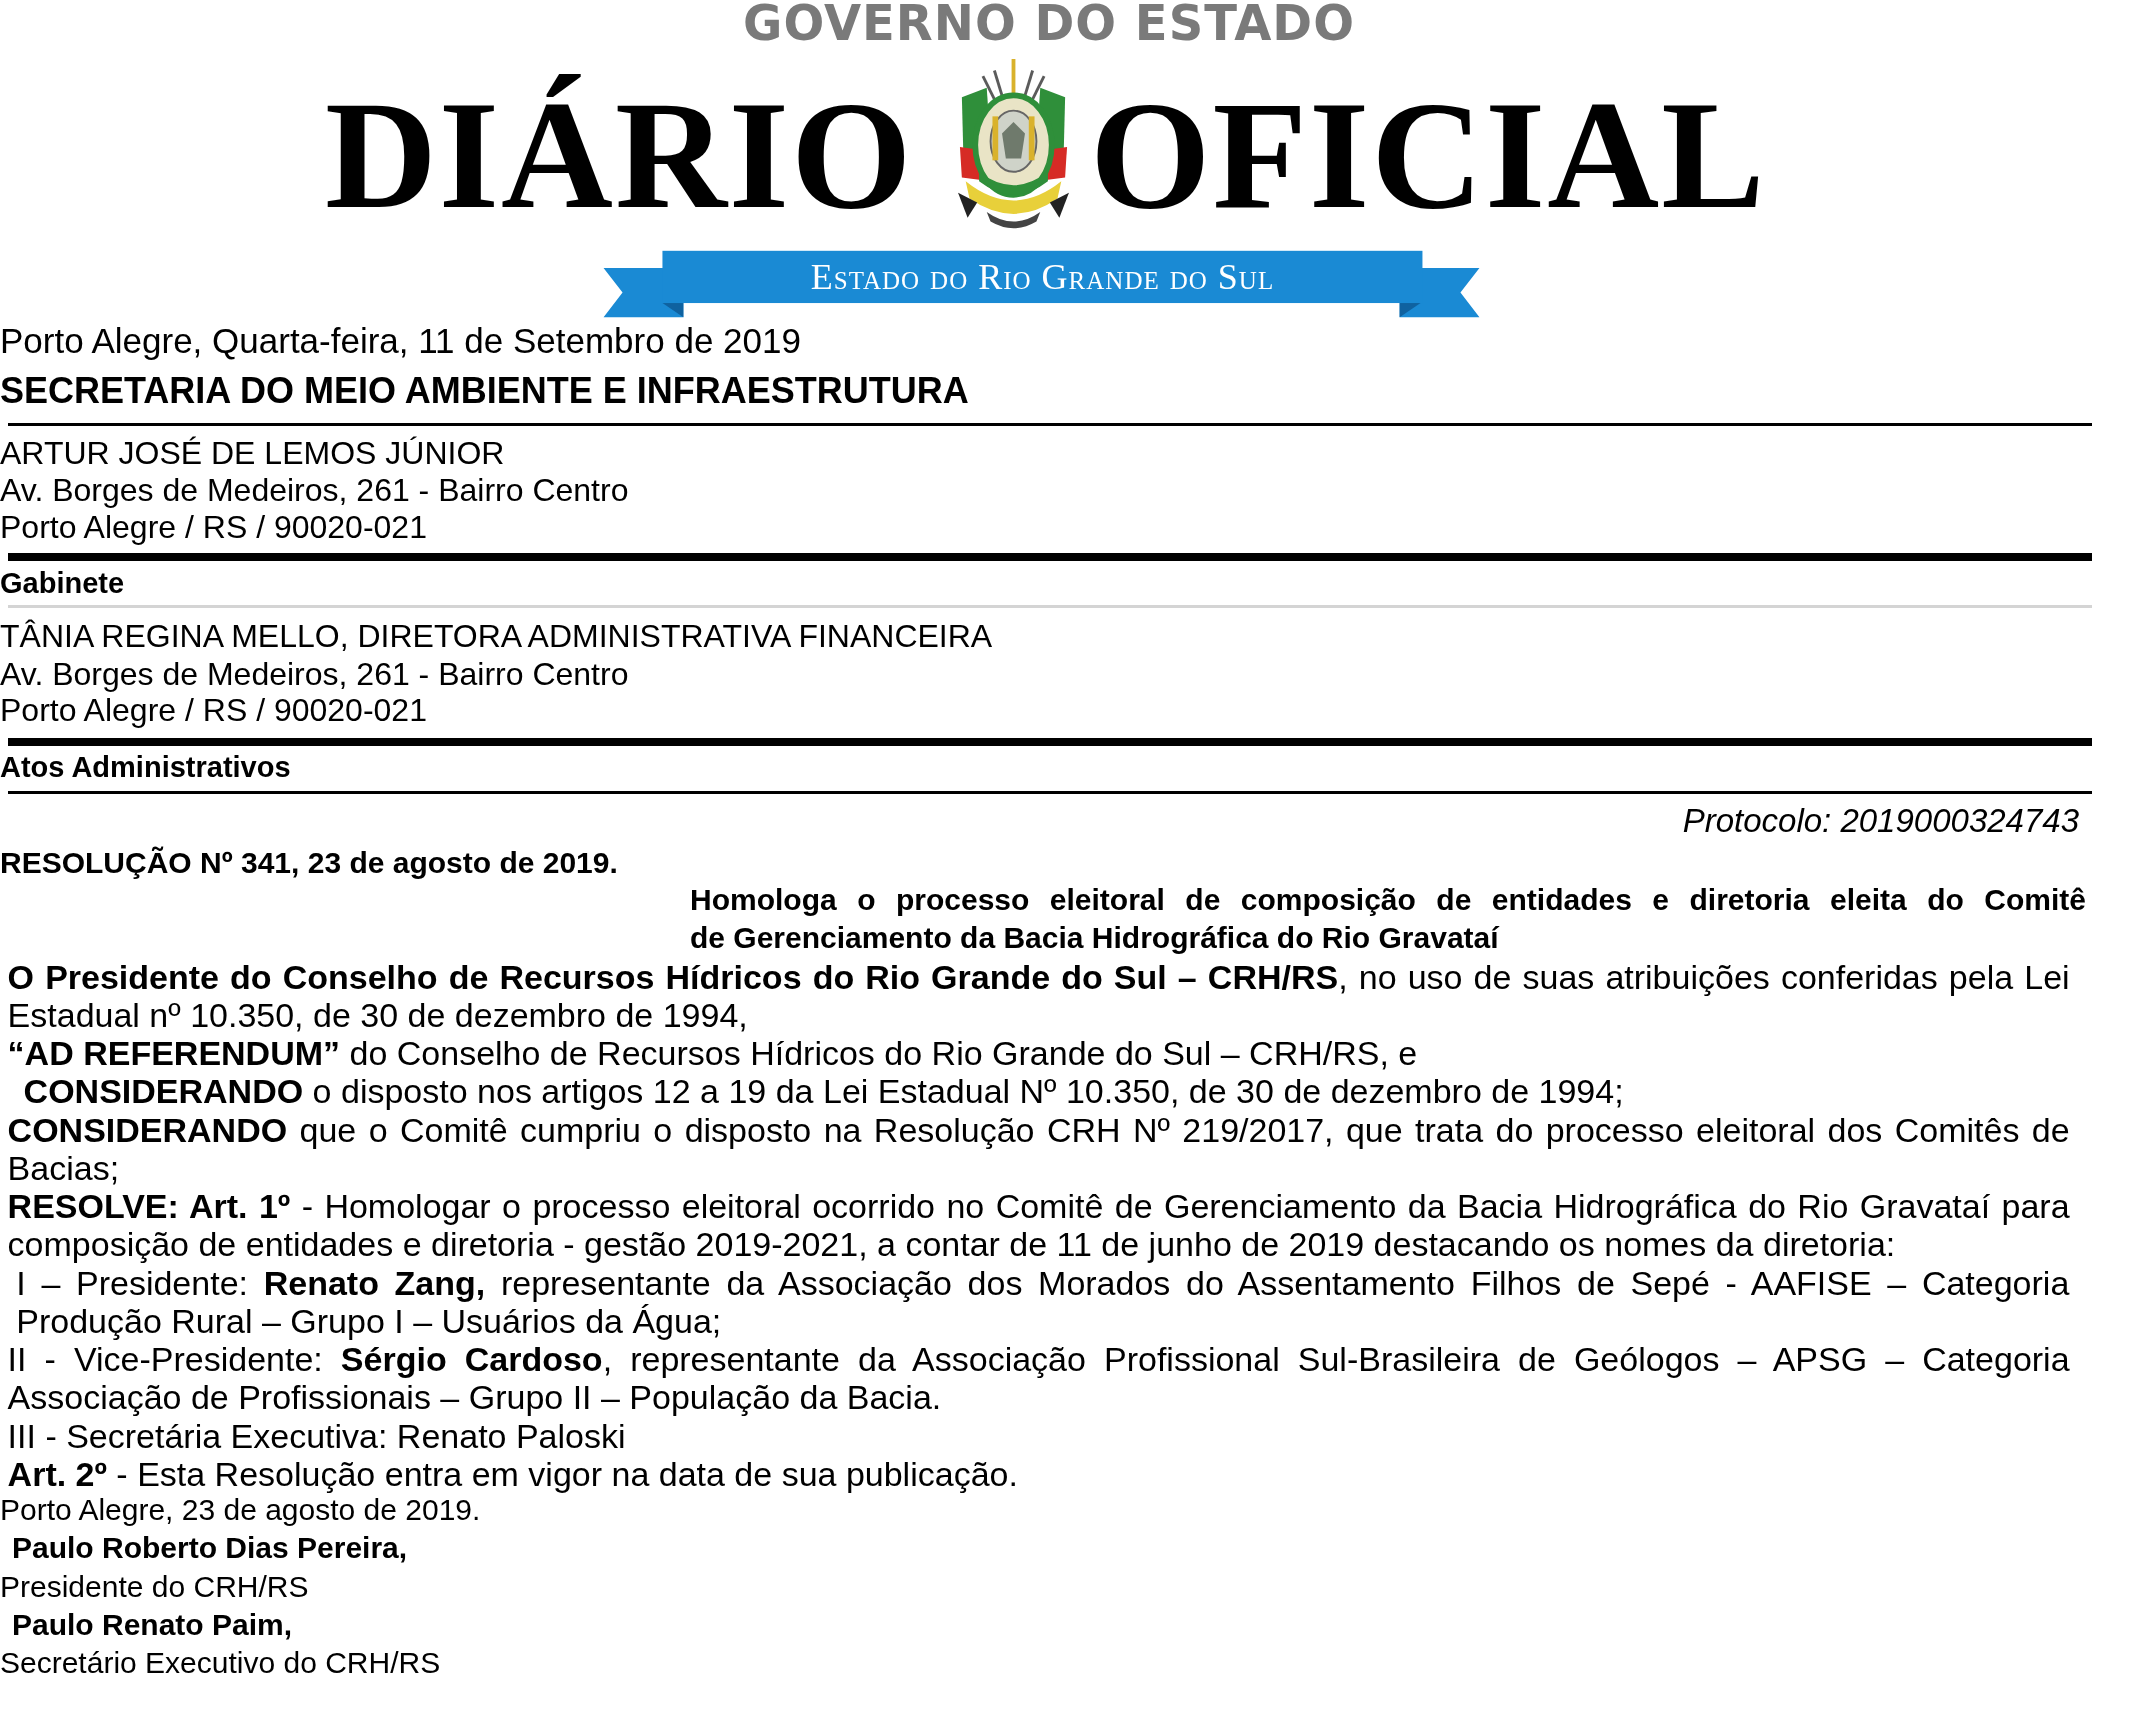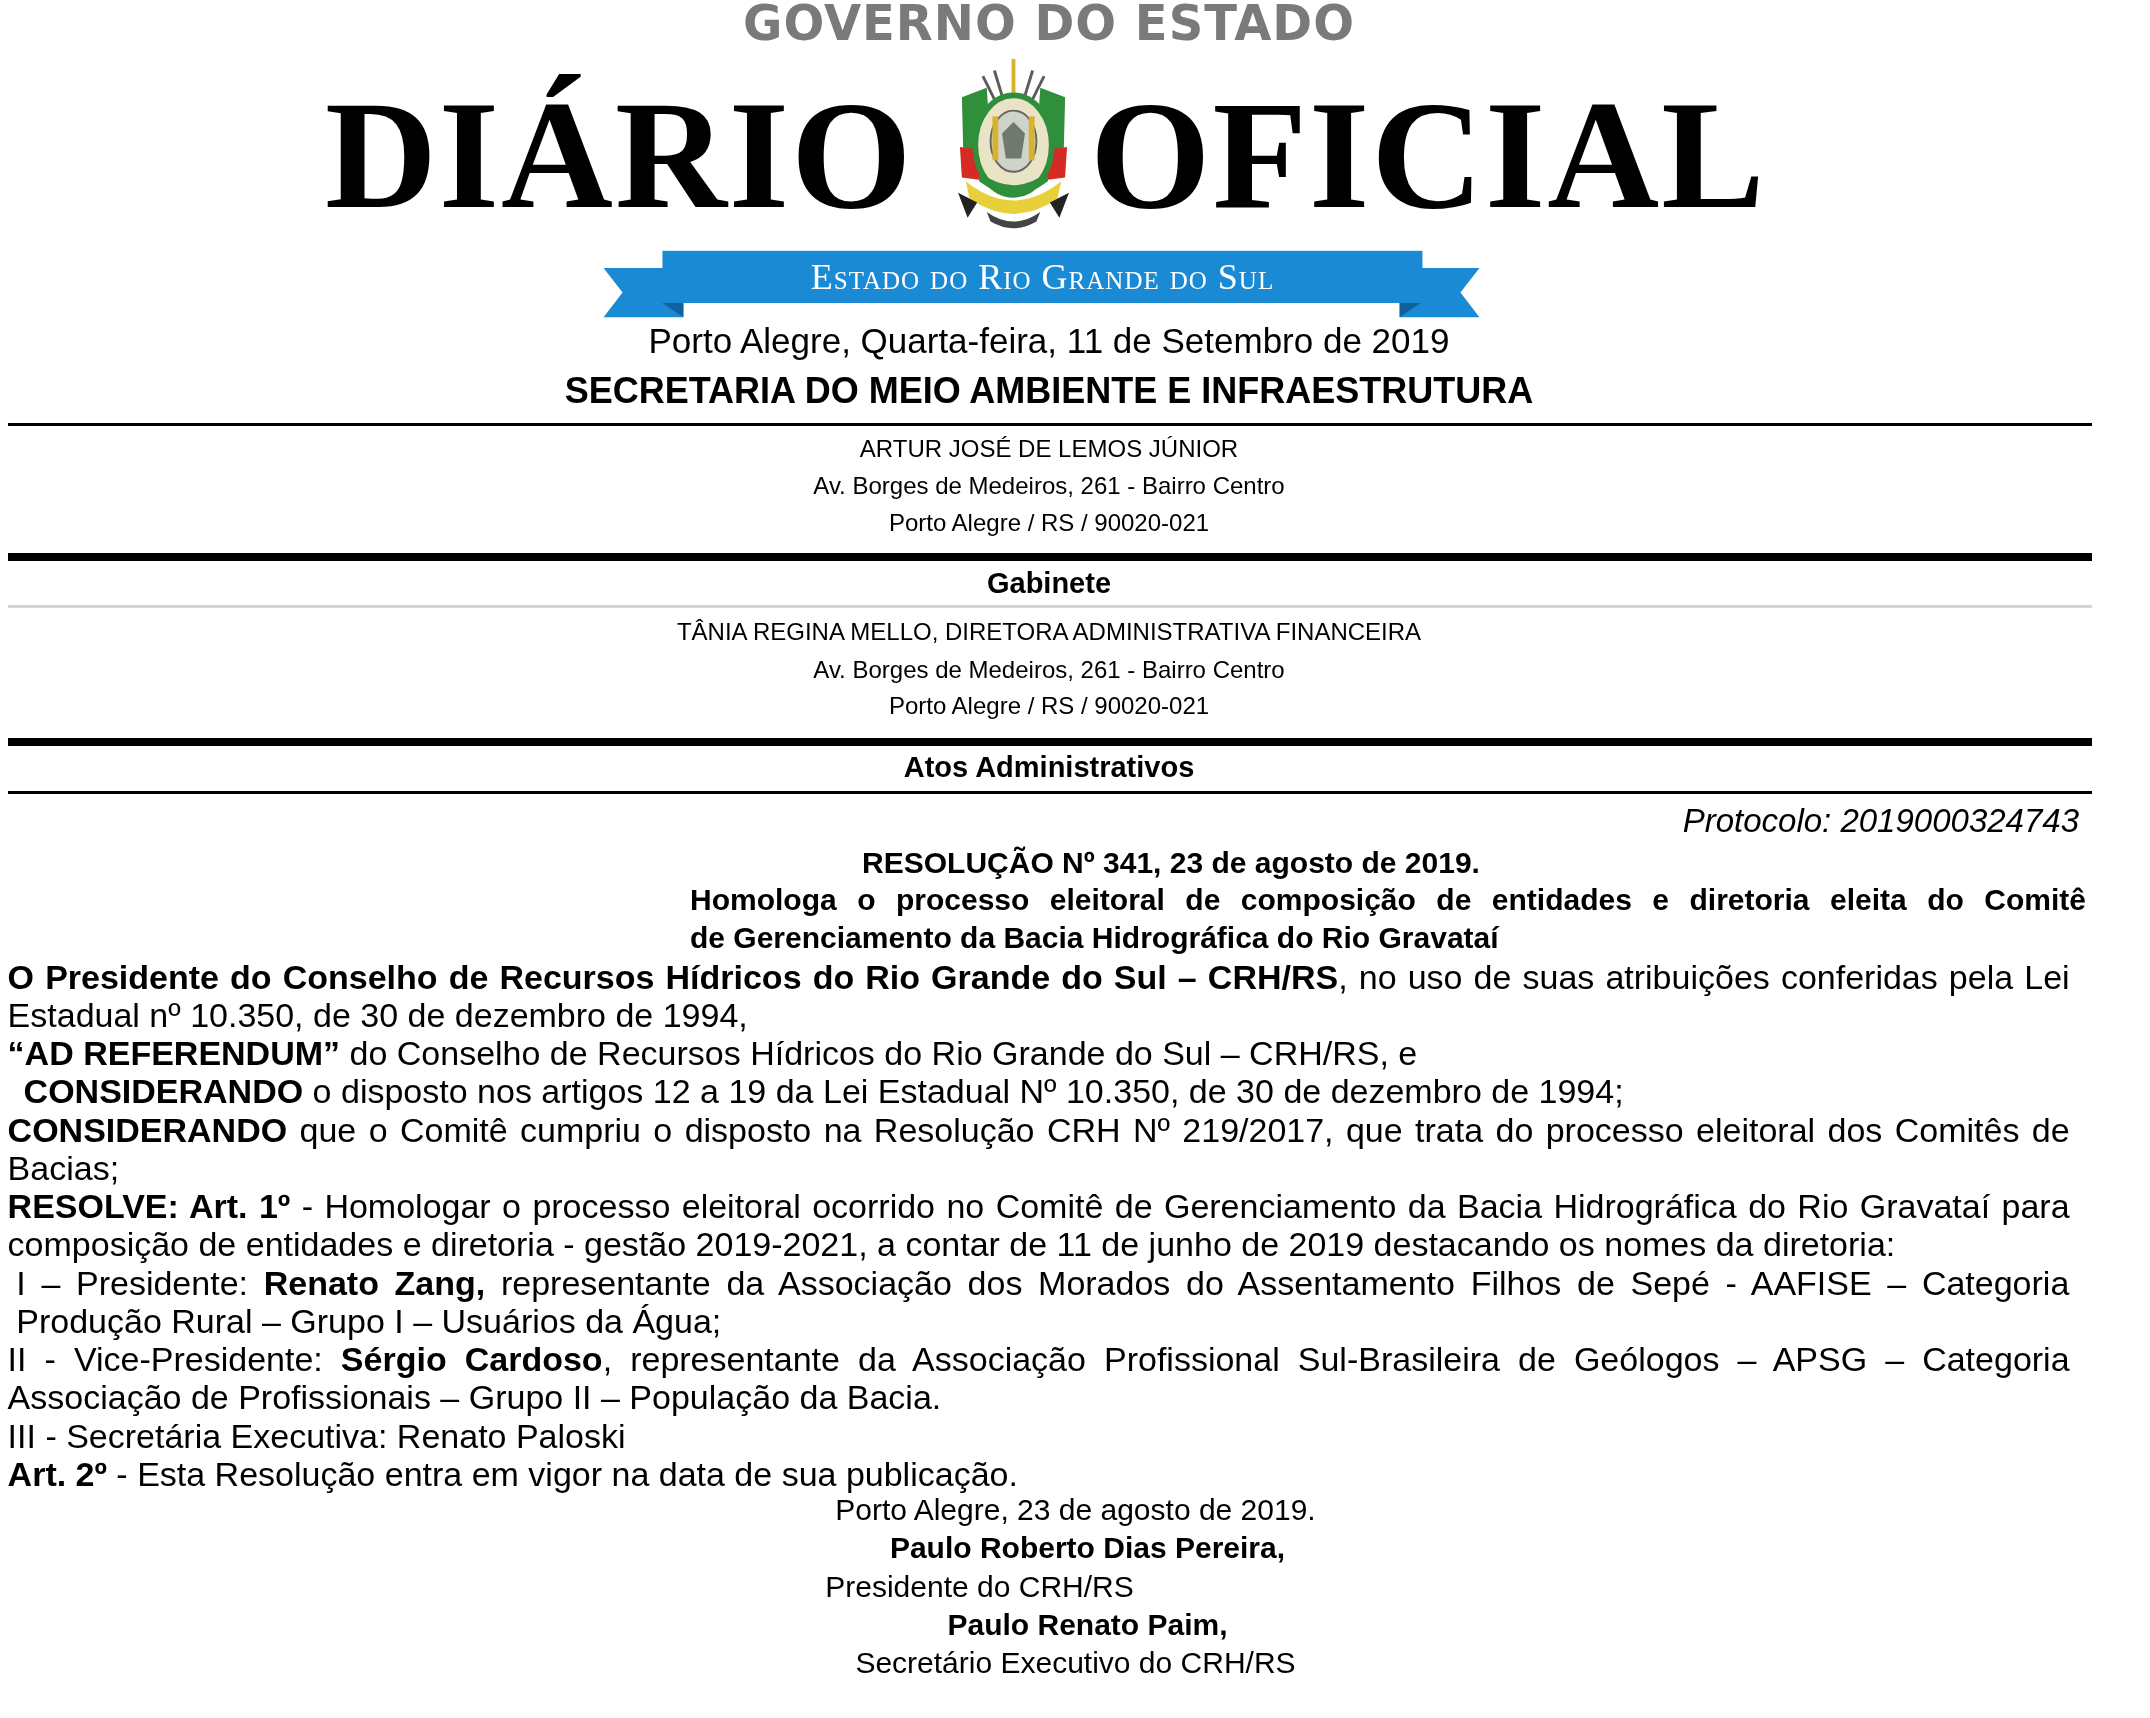--- a/index.html
+++ b/index.html
@@ -1,36 +1,36 @@
 <!DOCTYPE html>
 <html><head>
 <meta charset="utf-8">
 <style>
   html, body { margin:0; padding:0; background:#ffffff; }
   body { width:2151px; height:1719px; position:relative; overflow:hidden; font-family:"Liberation Sans", sans-serif; color:#000; }
   .abs { position:absolute; }
-  .center { position:absolute; left:0; width:2098px; text-align:center; white-space:nowrap; }
+  .center { position:absolute; left:0; width:2098px; text-align:left; white-space:nowrap; }
 
   #gov { left:0; width:2098px; top:-5.7px; text-align:center; font-family:"DejaVu Sans", sans-serif; font-weight:bold; font-size:48px; color:#7a7a7a; letter-spacing:1px; transform:scaleY(1.05); }
   #title-left { left:325px; top:84px; font-family:"Liberation Serif", serif; font-weight:bold; font-size:155px; line-height:143px; letter-spacing:1.9px; }
   #title-right { left:1090px; top:84px; font-family:"Liberation Serif", serif; font-weight:bold; font-size:155px; line-height:143px; letter-spacing:1.9px; }
   #coat { left:954px; top:59px; width:119px; height:174px; }
 
   #banner { left:595px; top:247px; width:893px; height:76px; }
   #banner-text { left:660px; top:250px; width:765px; height:53px; display:flex; align-items:center; justify-content:center; font-family:"Liberation Serif", serif; color:#fff; font-size:36px; letter-spacing:1px; font-variant:small-caps; }
 
   #date { top:321px; font-size:35px; }
   #secretaria { top:370px; font-size:36px; font-weight:bold; }
 
   .rule { position:absolute; left:7.6px; width:2084px; background:#000; }
   .rule.thin { height:2.9px; }
   .rule.thick { height:7.6px; }
   .rule.light { height:2.9px; background:#d4d4d4; }
 
-  .addr { font-size:24px; }
+  .addr { font-size:32px; }
   .sect { font-size:29px; font-weight:bold; }
 
   #protocolo { right:72px; top:802px; font-size:33px; font-style:italic; white-space:nowrap; }
   #resol-title { top:846px; left:0; width:2342px; font-size:30px; font-weight:bold; }
   .ementa { position:absolute; left:690px; width:1396px; font-size:30px; font-weight:bold; text-align:justify; text-align-last:justify; white-space:nowrap; }
   .ementa.last { text-align-last:left; }
 
   .body-line { position:absolute; left:7.6px; width:2062px; font-size:34px; line-height:34px; white-space:nowrap; text-align:justify; text-align-last:justify; }
   .body-line.left { text-align-last:left; }
   .body-line.ind1 { left:16.3px; width:2053px; }

